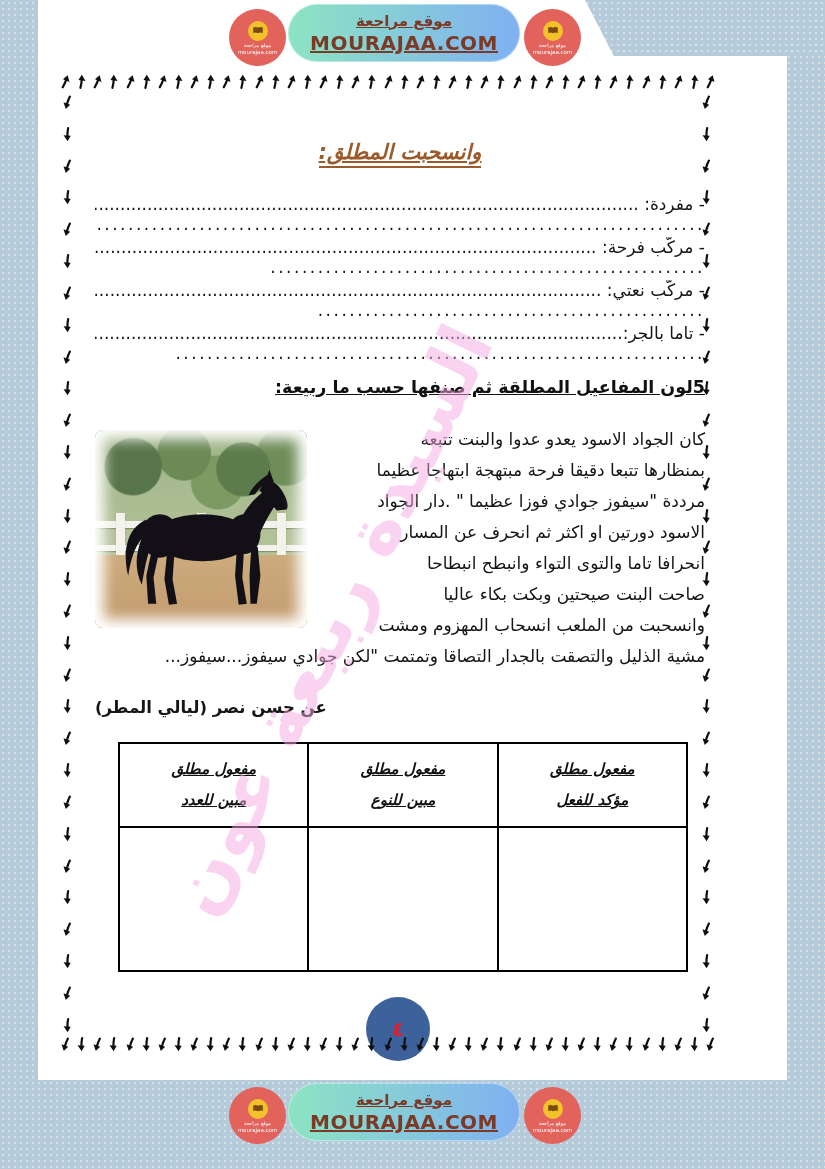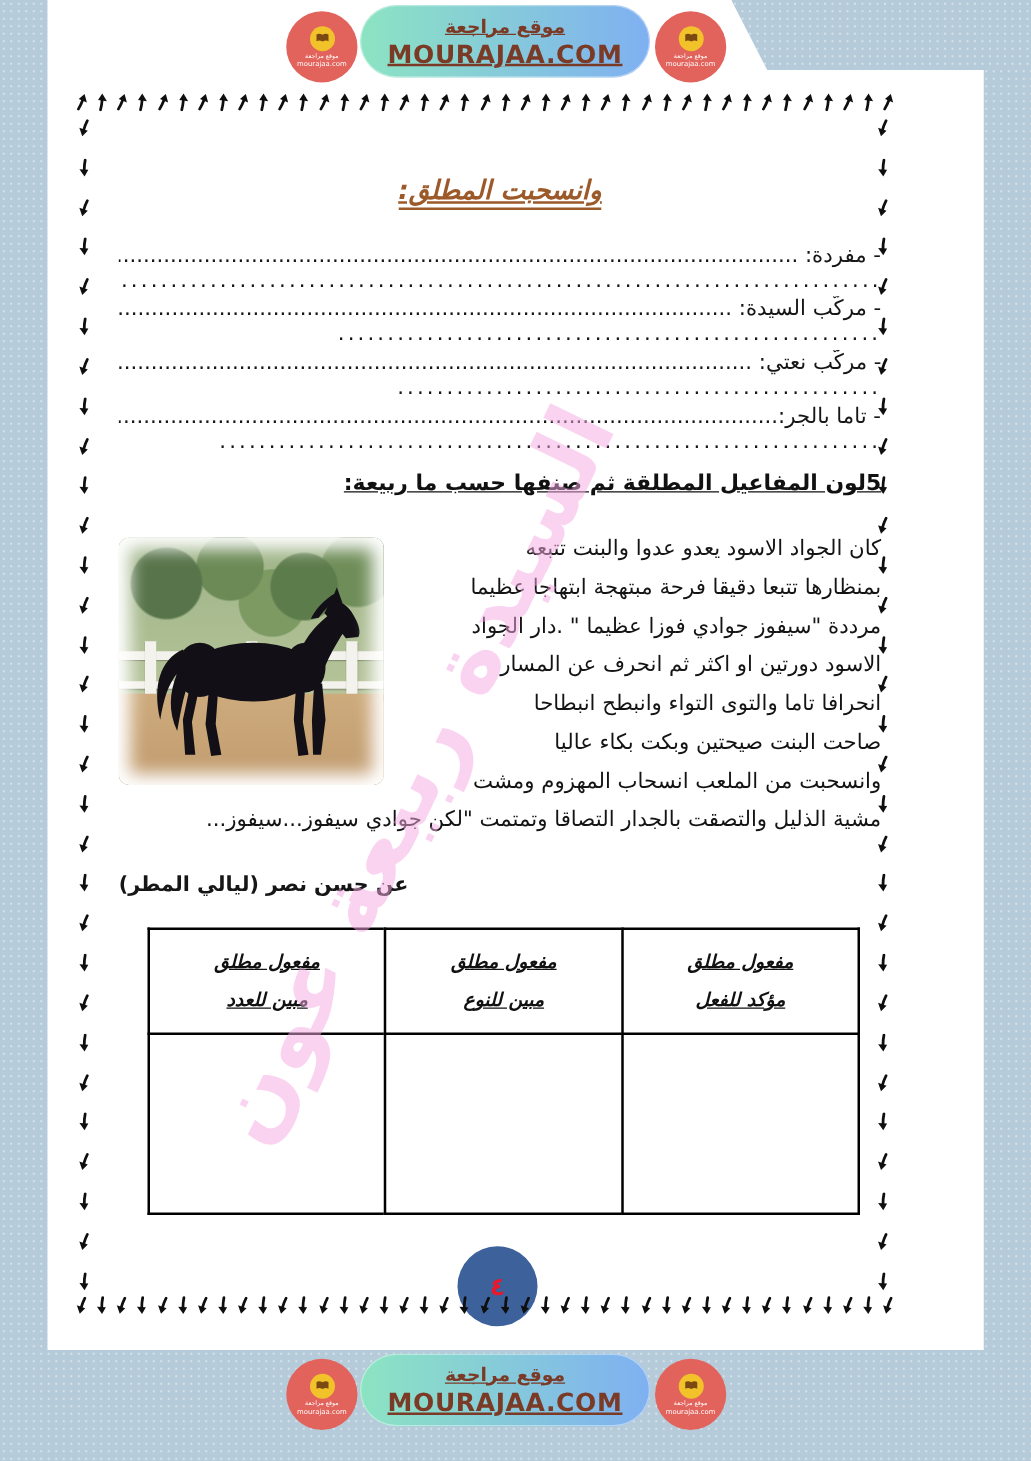--- a/index.html
+++ b/index.html
@@ -980,21 +980,21 @@
   <div class="subtitle-wrap">
     <span class="subtitle">وانسحبت المطلق:</span>
   </div>
 
   <div class="content" style="top:194px;" dir="rtl">
     <div class="fill-item">
       <div class="fill-line"><span>- مفردة: </span><span class="dots">......................................................................................................................................................</span></div>
       <div class="fill-line"><span class="dots">........................................................................................</span></div>
     </div>
     <div class="fill-item">
-      <div class="fill-line"><span>- مركّب السيدة: </span><span class="dots">......................................................................................................................................................</span></div>
+      <div class="fill-line"><span>- مركّب فرحة: </span><span class="dots">......................................................................................................................................................</span></div>
       <div class="fill-line"><span class="dots">.......................................................</span></div>
     </div>
     <div class="fill-item">
       <div class="fill-line"><span>- مركّب نعتي: </span><span class="dots">......................................................................................................................................................</span></div>
       <div class="fill-line"><span class="dots">.................................................</span></div>
     </div>
     <div class="fill-item">
       <div class="fill-line"><span>- تاما بالجر:</span><span class="dots">......................................................................................................................................................</span></div>
       <div class="fill-line"><span class="dots">...................................................................</span></div>
     </div>

